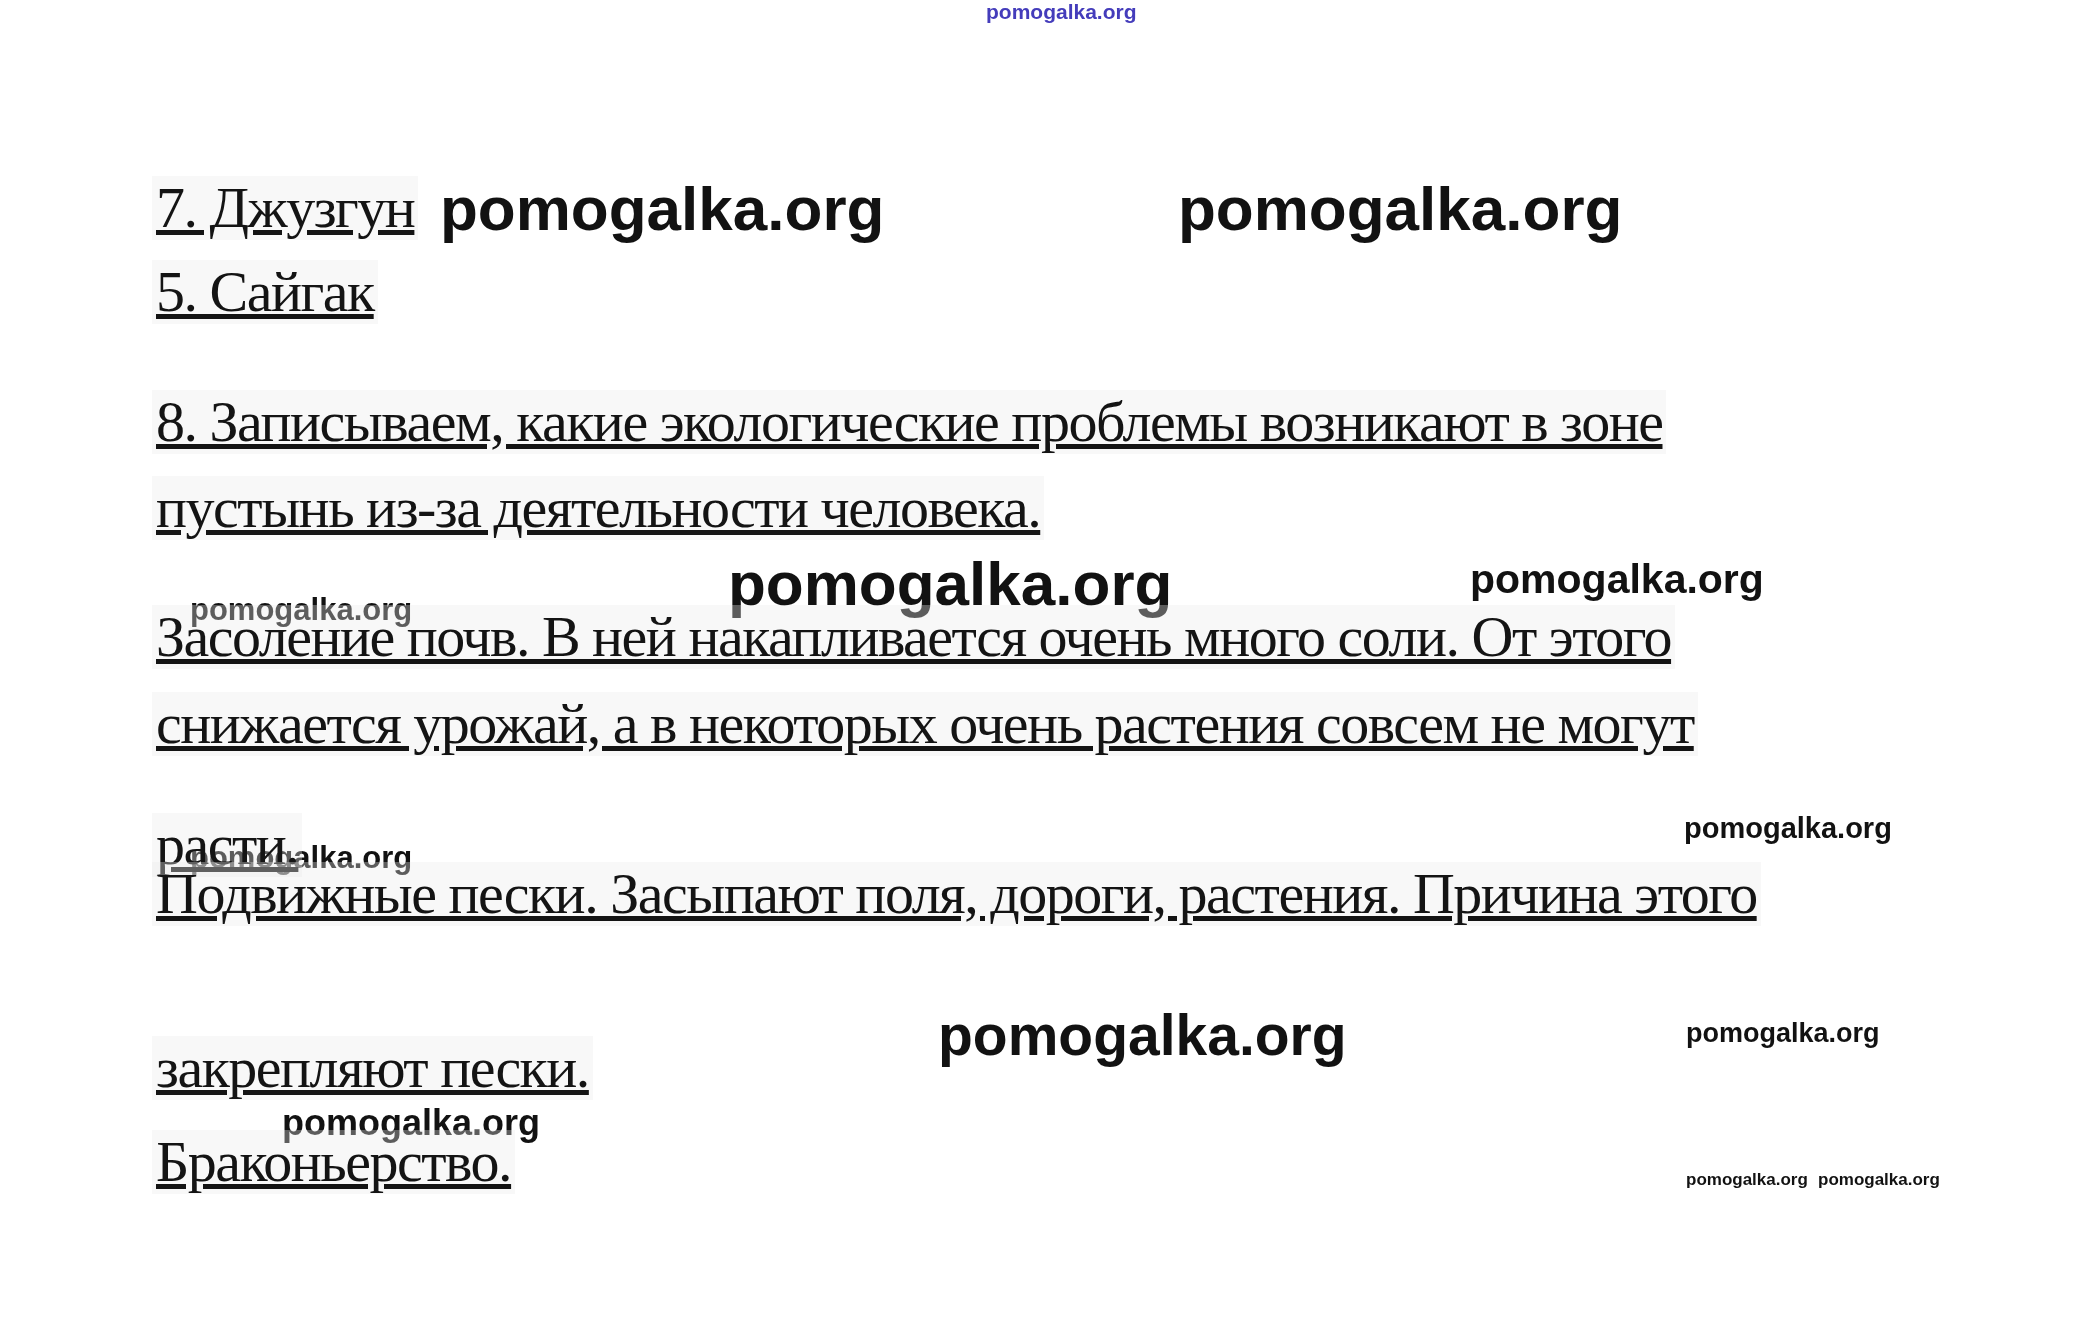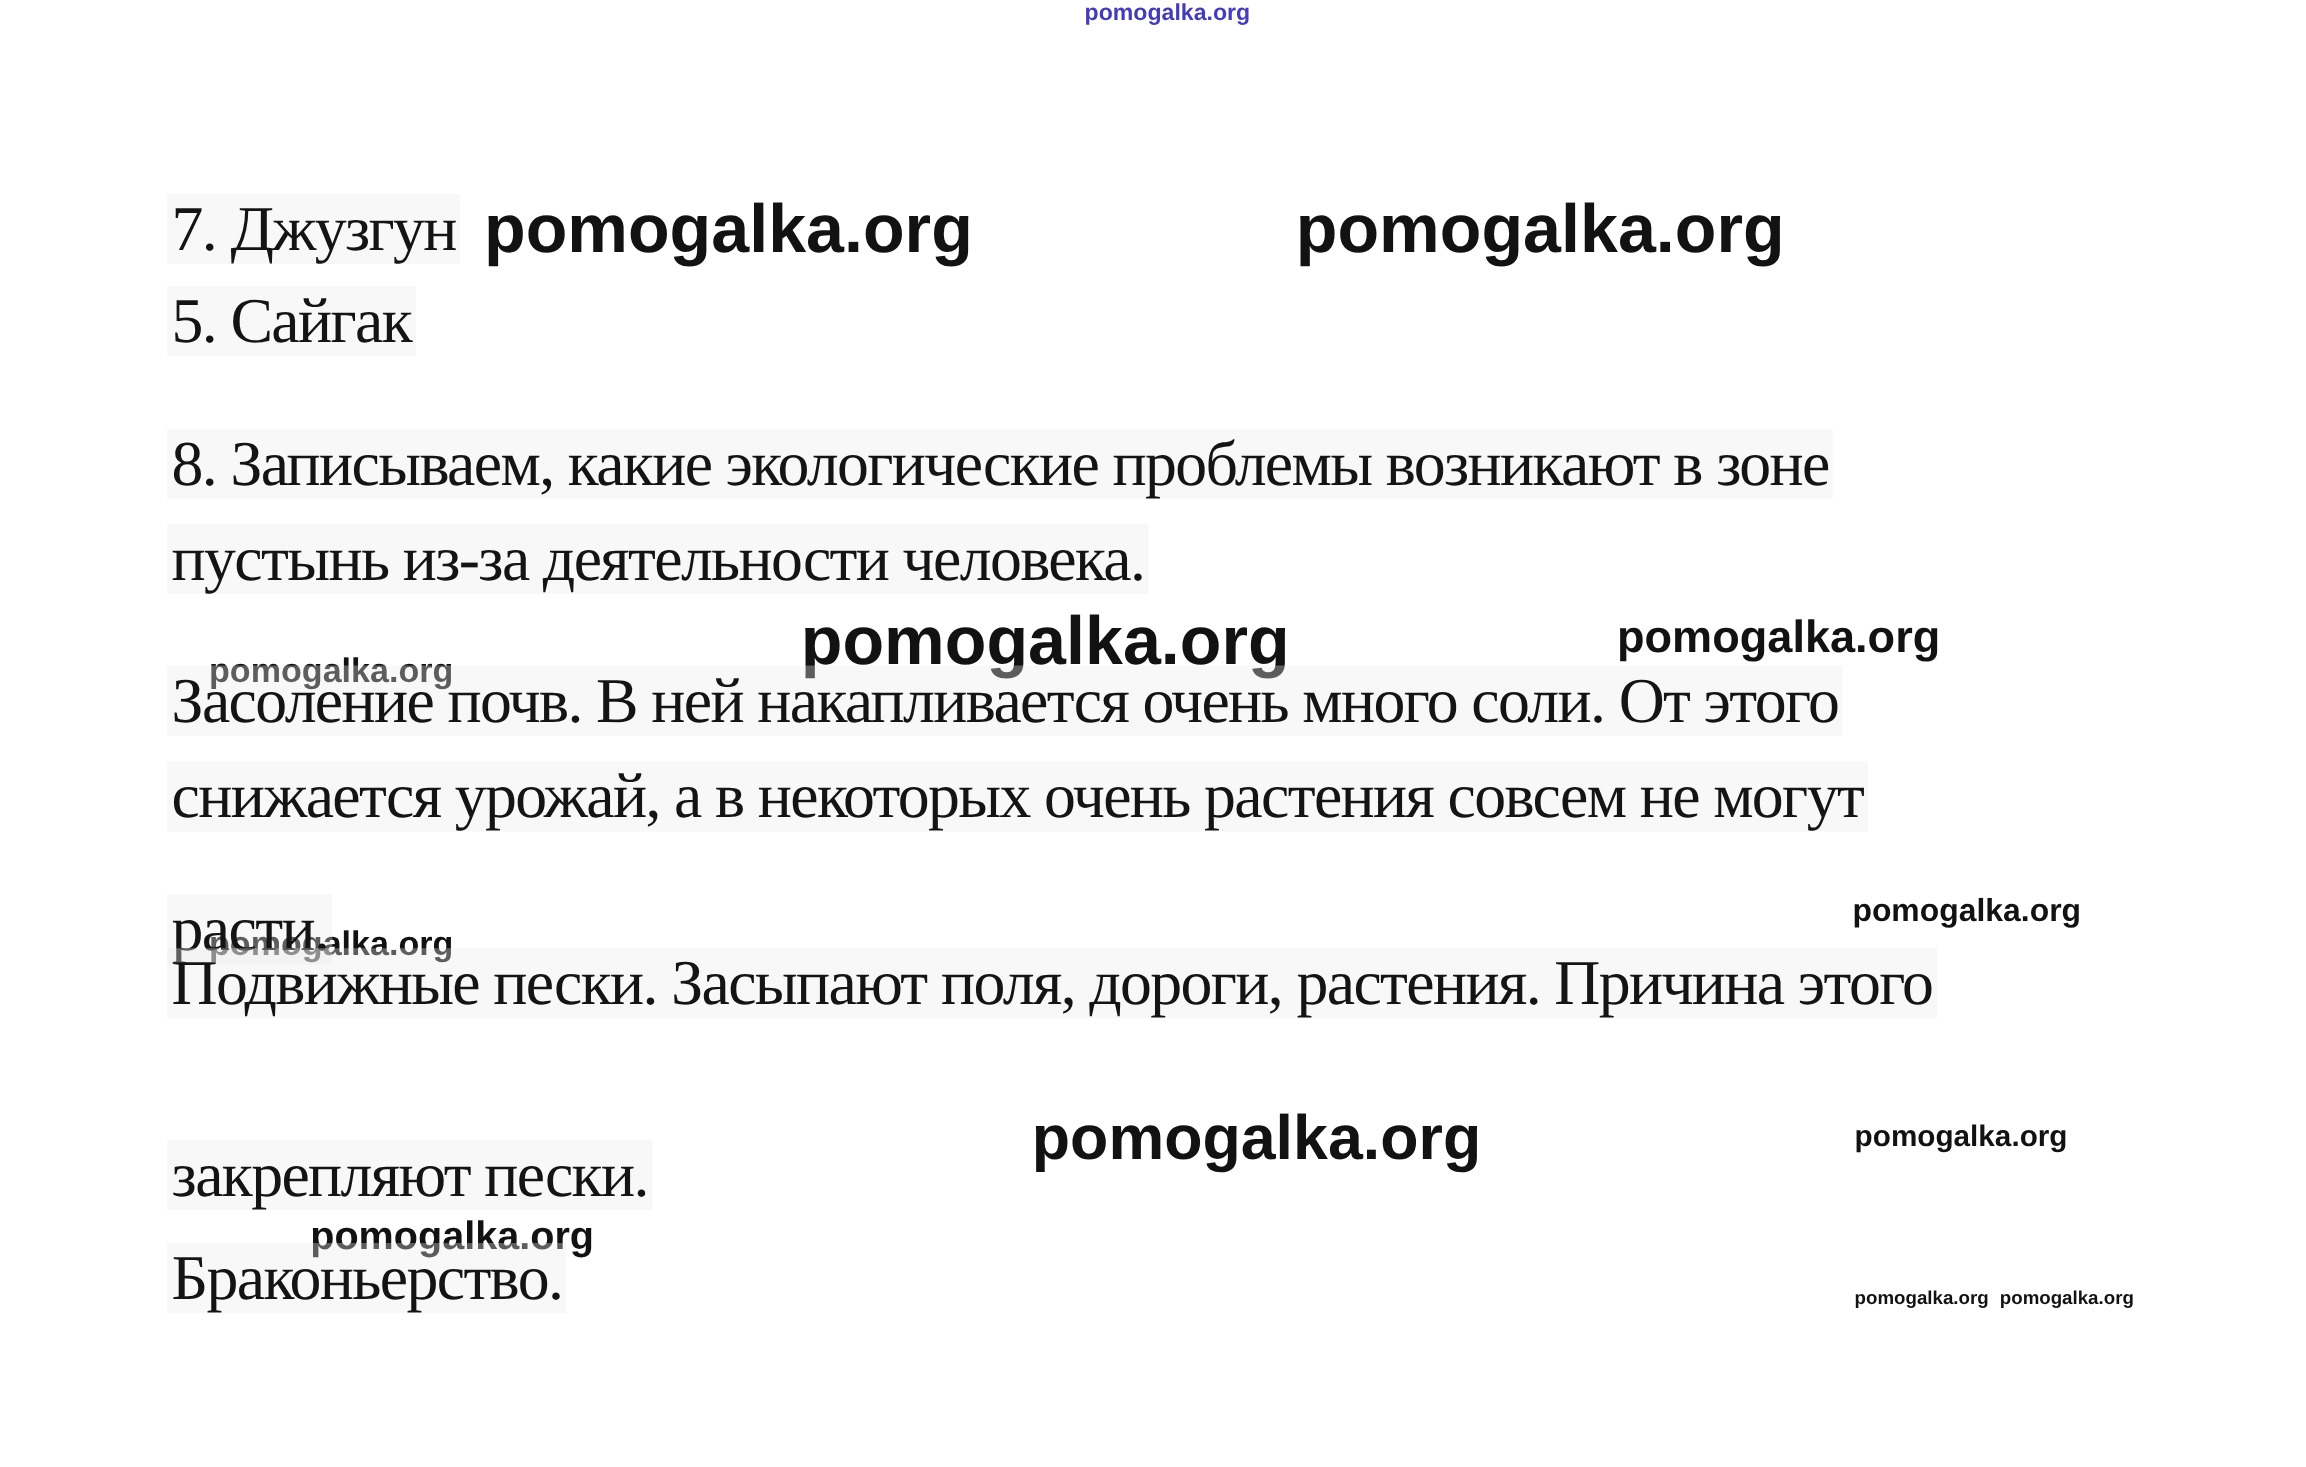--- a/index.html
+++ b/index.html
@@ -18,20 +18,21 @@
   }
   
   .t {
     position: absolute;
     font-size: 58px;
     line-height: 1.1;
     letter-spacing: -1.5px;
     white-space: nowrap;
     background: rgba(235,235,235,0.35); 
     padding: 0 4px;
+    text-decoration: underline;
   }
   
   .wm {
     position: absolute;
     font-family: "Liberation Sans", sans-serif;
     font-weight: 700;
     white-space: nowrap;
     color: #121212;
   }
   .wm-top-blue   { left: 986px;  top: 0px;    font-size: 21px;  color: #443cbb; font-weight: 700;

